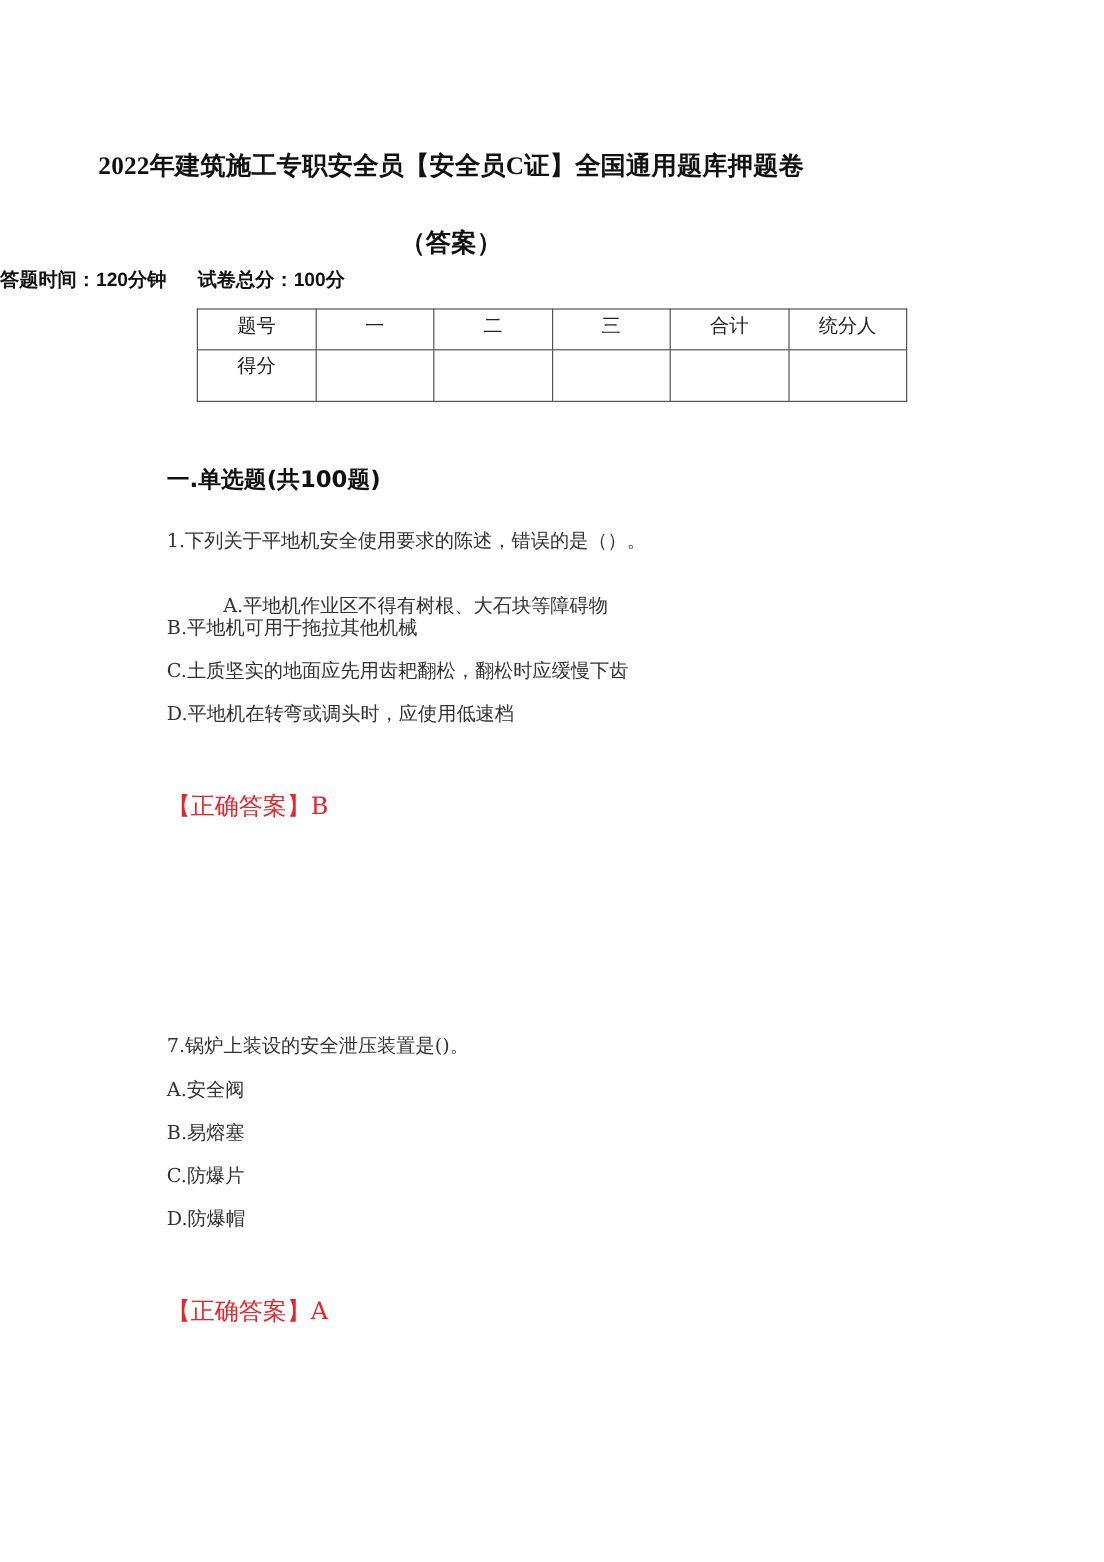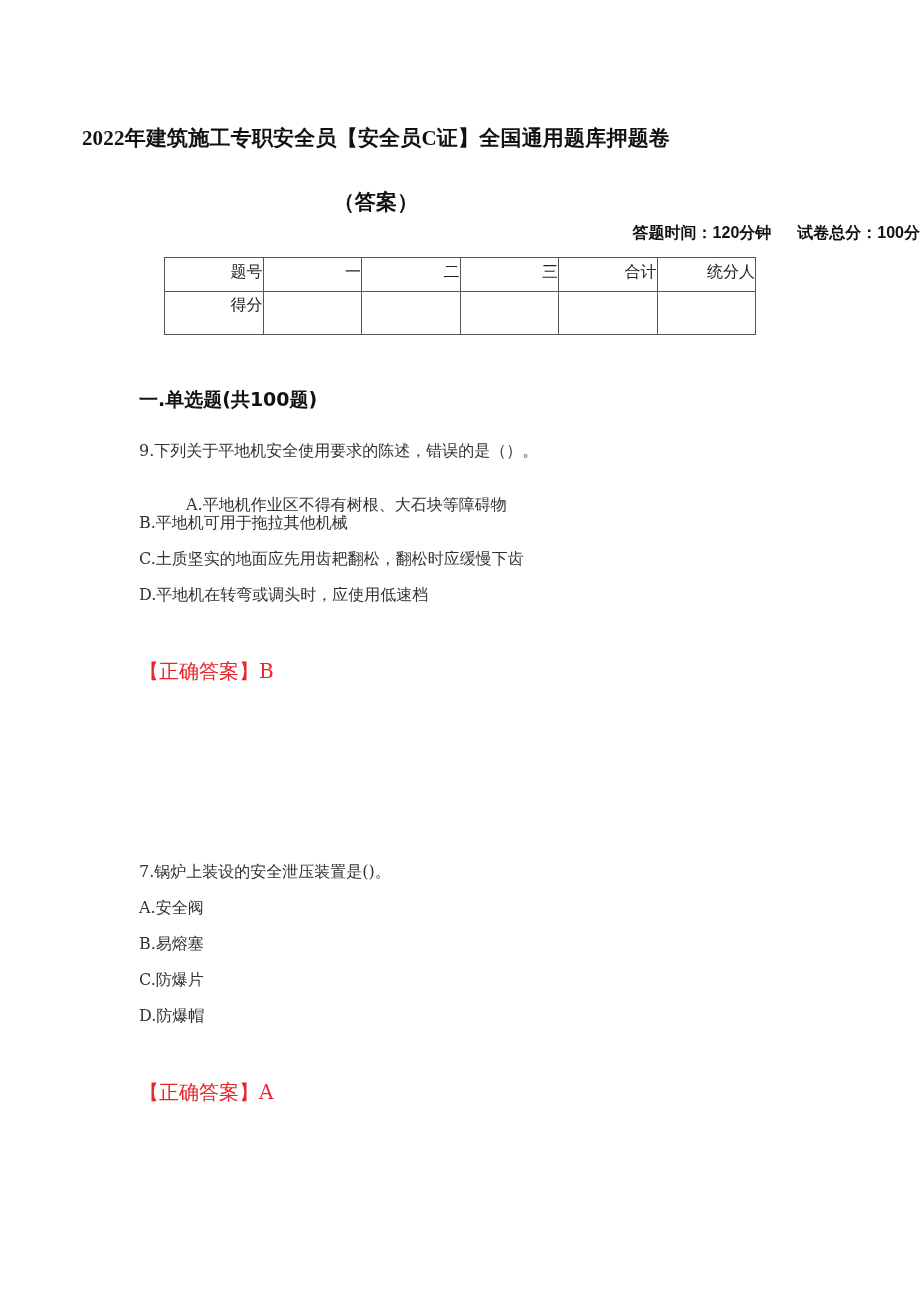--- a/index.html
+++ b/index.html
@@ -23,41 +23,41 @@
       font-size: 21px;
       color: #111;
       letter-spacing: 0.2px;
     }
     .title.line1 { top: 124px; }
     .title.line2 { top: 188px; font-weight: bold; }
     .exam-info {
       position: absolute;
       top: 223px;
       left: 0; width: 920px;
-      text-align: right;
+      text-align: left;
       font-family: "Liberation Sans", "DejaVu Sans", sans-serif;
       font-weight: bold;
       font-size: 16px;
       color: #111;
     }
     .exam-info span { display: inline-block; }
     .exam-info .gap { width: 26px; }
     table.score {
       position: absolute;
       top: 257px;
       left: 164px;
       width: 592px;
       border-collapse: collapse;
       font-family: "Liberation Sans", "DejaVu Sans", sans-serif;
       font-size: 16px;
       color: #222;
     }
     table.score td {
       border: 1px solid #555;
-      text-align: right;
+      text-align: center;
       vertical-align: top;
       width: 98.6px;
     }
     table.score tr.head td { height: 34px; padding-top: 4px; }
     table.score tr.body td { height: 43px; padding-top: 3px; }
     .section-title {
       position: absolute;
       top: 387px;
       left: 139px;
       font-family: "DejaVu Sans", "Liberation Sans", sans-serif;
@@ -108,21 +108,21 @@
     <td></td>
     <td></td>
     <td></td>
     <td></td>
   </tr>
 </tbody>
   </table>
 
 <div class="section-title">一.单选题(共100题)</div>
 
-<div class="line" style="top:441px;">9.下列关于平地机安全使用要求的陈述，错误的是（）。</div>
+<div class="line" style="top:441px;">1.下列关于平地机安全使用要求的陈述，错误的是（）。</div>
 <div class="line" style="top:495px;margin-left:47px;">A.平地机作业区不得有树根、大石块等障碍物</div>
 <div class="line" style="top:513px;">B.平地机可用于拖拉其他机械</div>
 <div class="line" style="top:549px;">C.土质坚实的地面应先用齿耙翻松，翻松时应缓慢下齿</div>
 <div class="line" style="top:585px;">D.平地机在转弯或调头时，应使用低速档</div>
 <div class="answer" style="top:658px;">【正确答案】B</div>
 
 <div class="line" style="top:862px;">7.锅炉上装设的安全泄压装置是()。</div>
 <div class="line" style="top:898px;">A.安全阀</div>
 <div class="line" style="top:934px;">B.易熔塞</div>
 <div class="line" style="top:970px;">C.防爆片</div>

